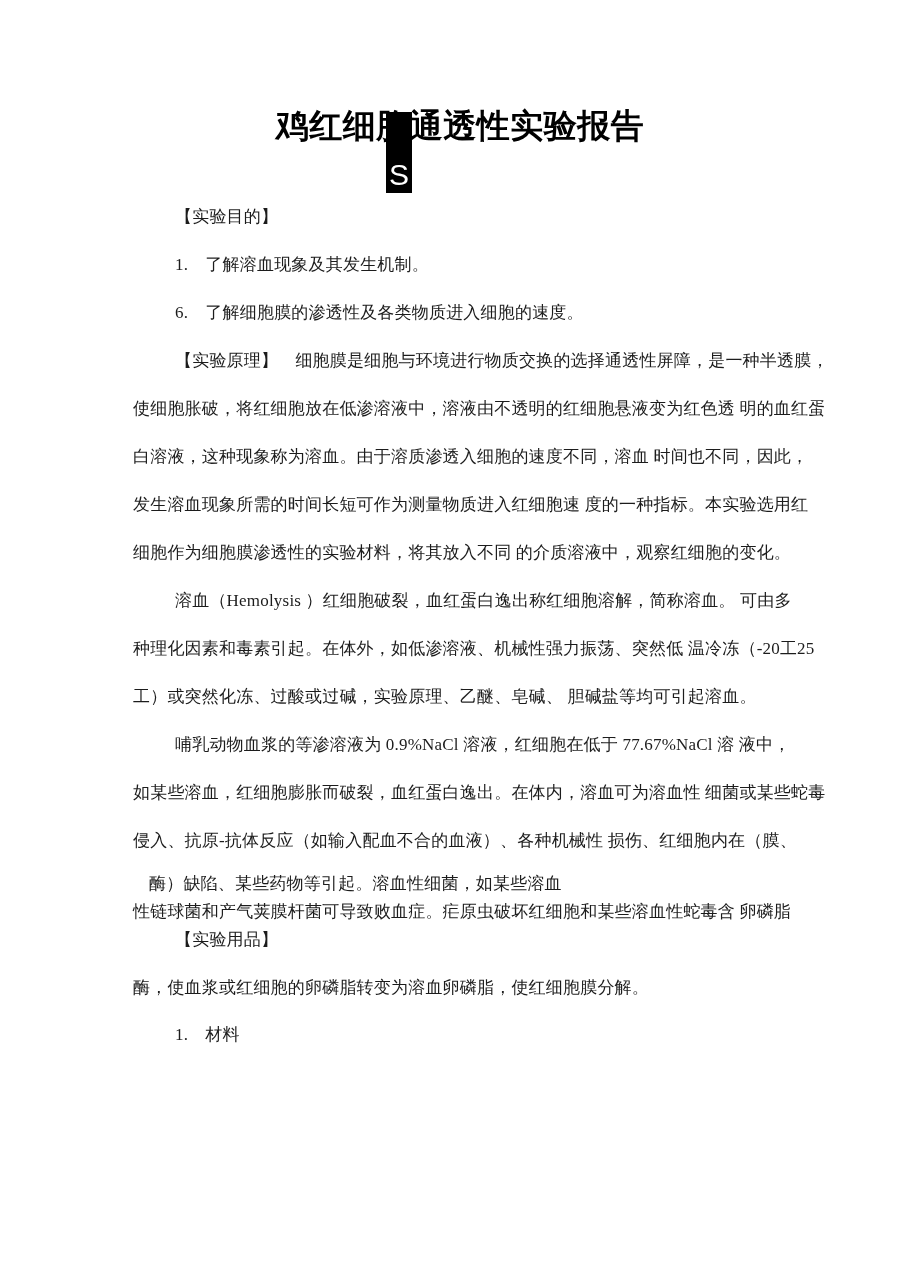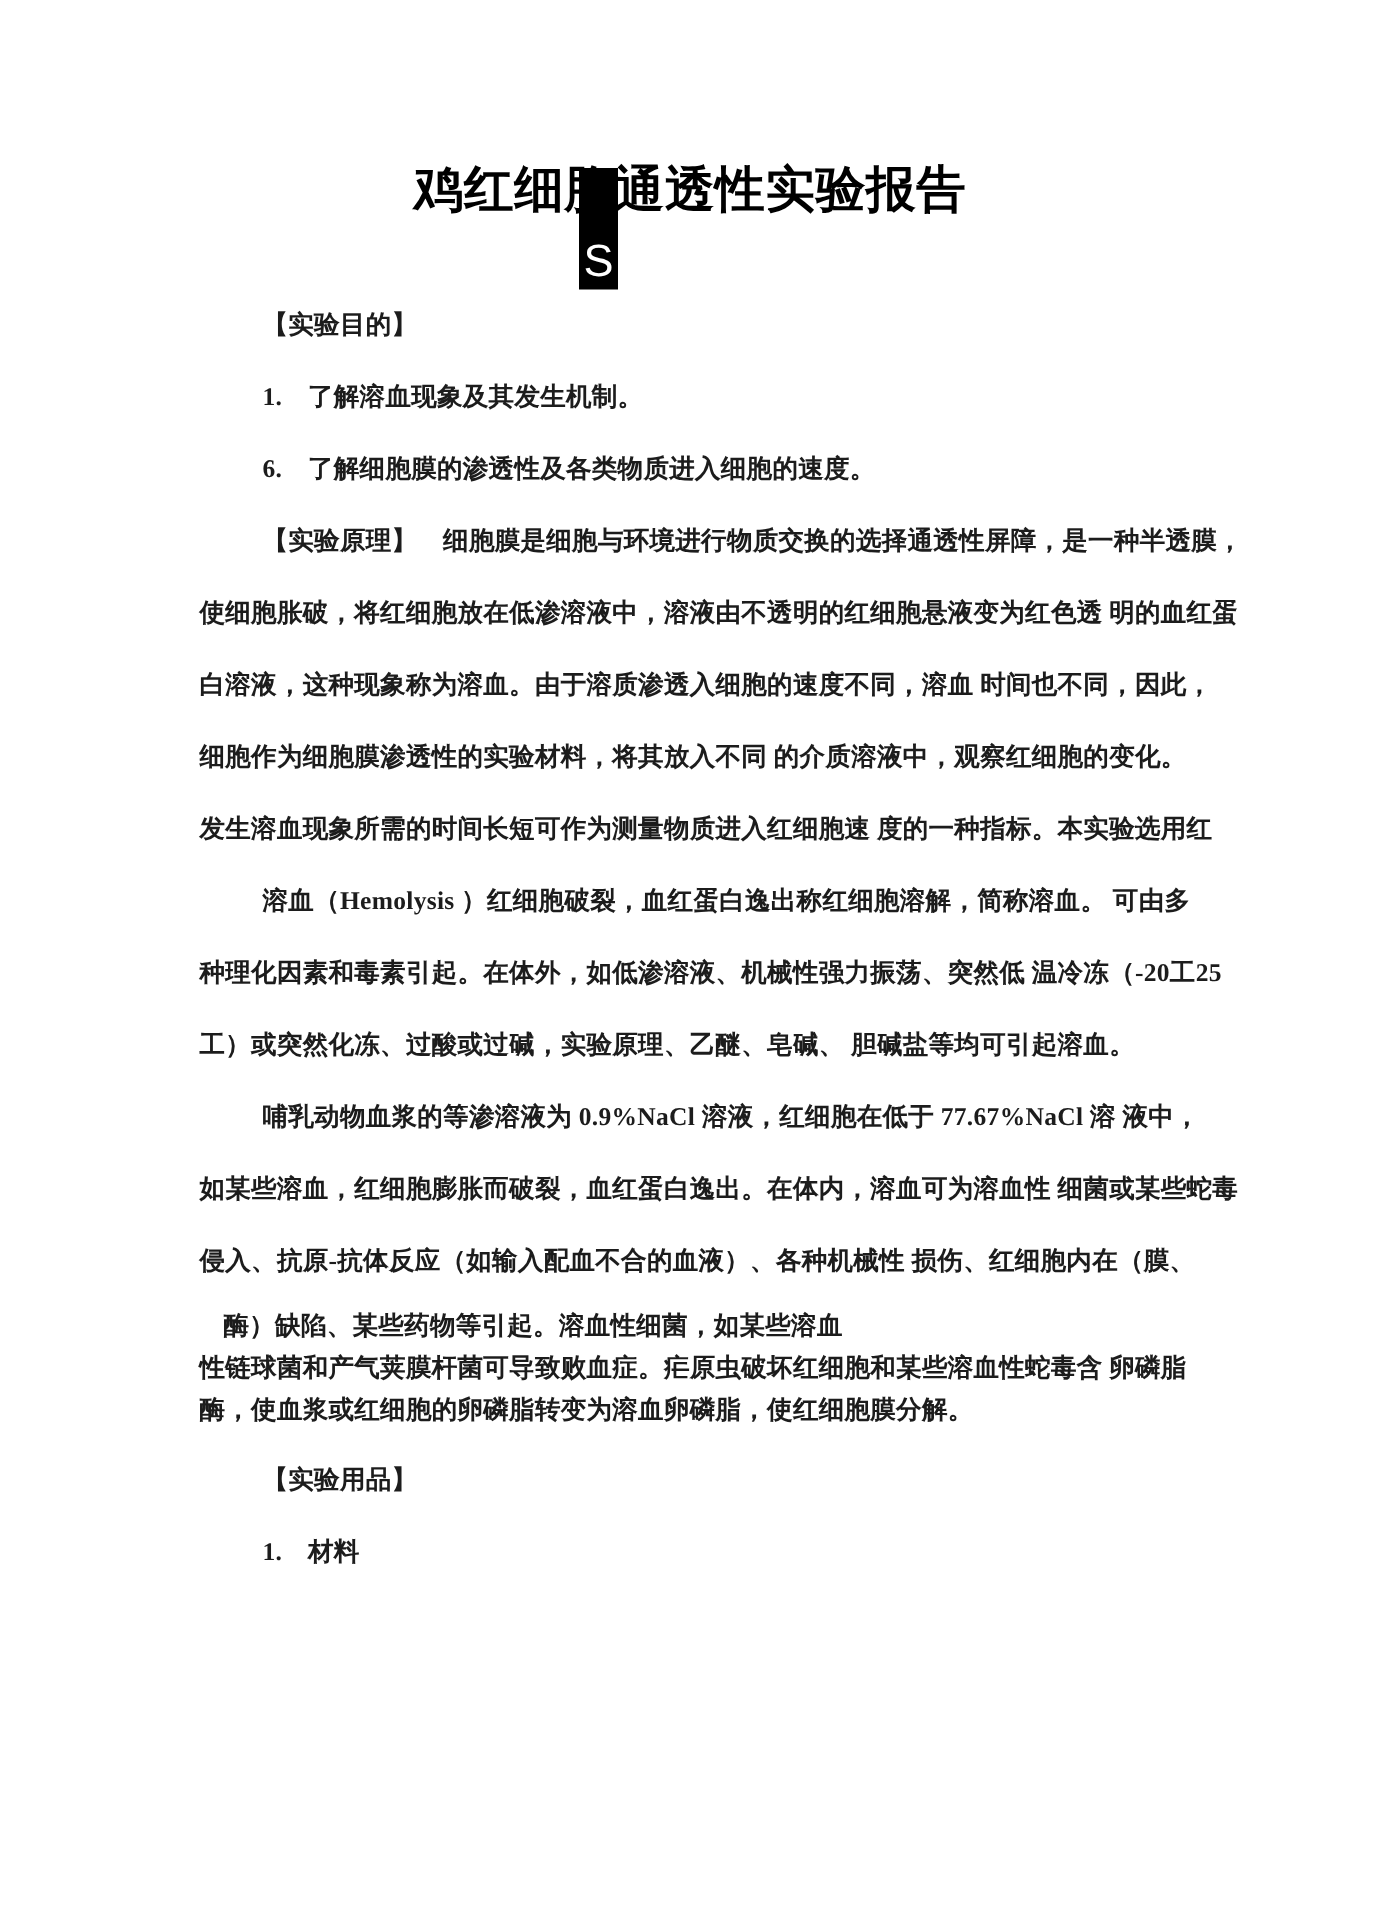--- a/index.html
+++ b/index.html
@@ -56,21 +56,20 @@
     left: 133px;
     width: 670px;
     font-size: 17px;
     letter-spacing: 0.2px;
   }
   .ln {
     height: 27px;
     line-height: 27px;
     margin-bottom: 21px;
     white-space: pre;
-    font-weight: bold;
   }
   .indent { padding-left: 42px; }
   .mb16 { margin-bottom: 16px; }
   .mb1  { margin-bottom: 1px; margin-left: 16px; }
   .mb0  { margin-bottom: 1px; }
   .mb20 { margin-bottom: 20px; }
 </style>
 </head>
 <body>
 
@@ -82,28 +81,28 @@
     <span class="redaction-letter">S</span>
   </div>
 
   <div class="doc-body">
     <div class="ln indent">【实验目的】</div>
     <div class="ln indent">1.　了解溶血现象及其发生机制。</div>
     <div class="ln indent">6.　了解细胞膜的渗透性及各类物质进入细胞的速度。</div>
     <div class="ln indent">【实验原理】　细胞膜是细胞与环境进行物质交换的选择通透性屏障，是一种半透膜，</div>
     <div class="ln">使细胞胀破，将红细胞放在低渗溶液中，溶液由不透明的红细胞悬液变为红色透 明的血红蛋</div>
     <div class="ln">白溶液，这种现象称为溶血。由于溶质渗透入细胞的速度不同，溶血 时间也不同，因此，</div>
+    <div class="ln">发生溶血现象所需的时间长短可作为测量物质进入红细胞速 度的一种指标。本实验选用红</div>
     <div class="ln">细胞作为细胞膜渗透性的实验材料，将其放入不同 的介质溶液中，观察红细胞的变化。</div>
-    <div class="ln">发生溶血现象所需的时间长短可作为测量物质进入红细胞速 度的一种指标。本实验选用红</div>
     <div class="ln indent">溶血（Hemolysis ）红细胞破裂，血红蛋白逸出称红细胞溶解，简称溶血。 可由多</div>
     <div class="ln">种理化因素和毒素引起。在体外，如低渗溶液、机械性强力振荡、突然低 温冷冻（-20工25</div>
     <div class="ln">工）或突然化冻、过酸或过碱，实验原理、乙醚、皂碱、 胆碱盐等均可引起溶血。</div>
     <div class="ln indent">哺乳动物血浆的等渗溶液为 0.9%NaCl 溶液，红细胞在低于 77.67%NaCl 溶 液中，</div>
     <div class="ln">如某些溶血，红细胞膨胀而破裂，血红蛋白逸出。在体内，溶血可为溶血性 细菌或某些蛇毒</div>
     <div class="ln mb16">侵入、抗原-抗体反应（如输入配血不合的血液）、各种机械性 损伤、红细胞内在（膜、</div>
     <div class="ln mb1">酶）缺陷、某些药物等引起。溶血性细菌，如某些溶血</div>
     <div class="ln mb0">性链球菌和产气荚膜杆菌可导致败血症。疟原虫破坏红细胞和某些溶血性蛇毒含 卵磷脂</div>
+    <div class="ln indent">【实验用品】</div>
     <div class="ln mb20">酶，使血浆或红细胞的卵磷脂转变为溶血卵磷脂，使红细胞膜分解。</div>
-    <div class="ln indent">【实验用品】</div>
     <div class="ln indent">1.　材料</div>
   </div>
 
 </div>
 
 </body></html>

